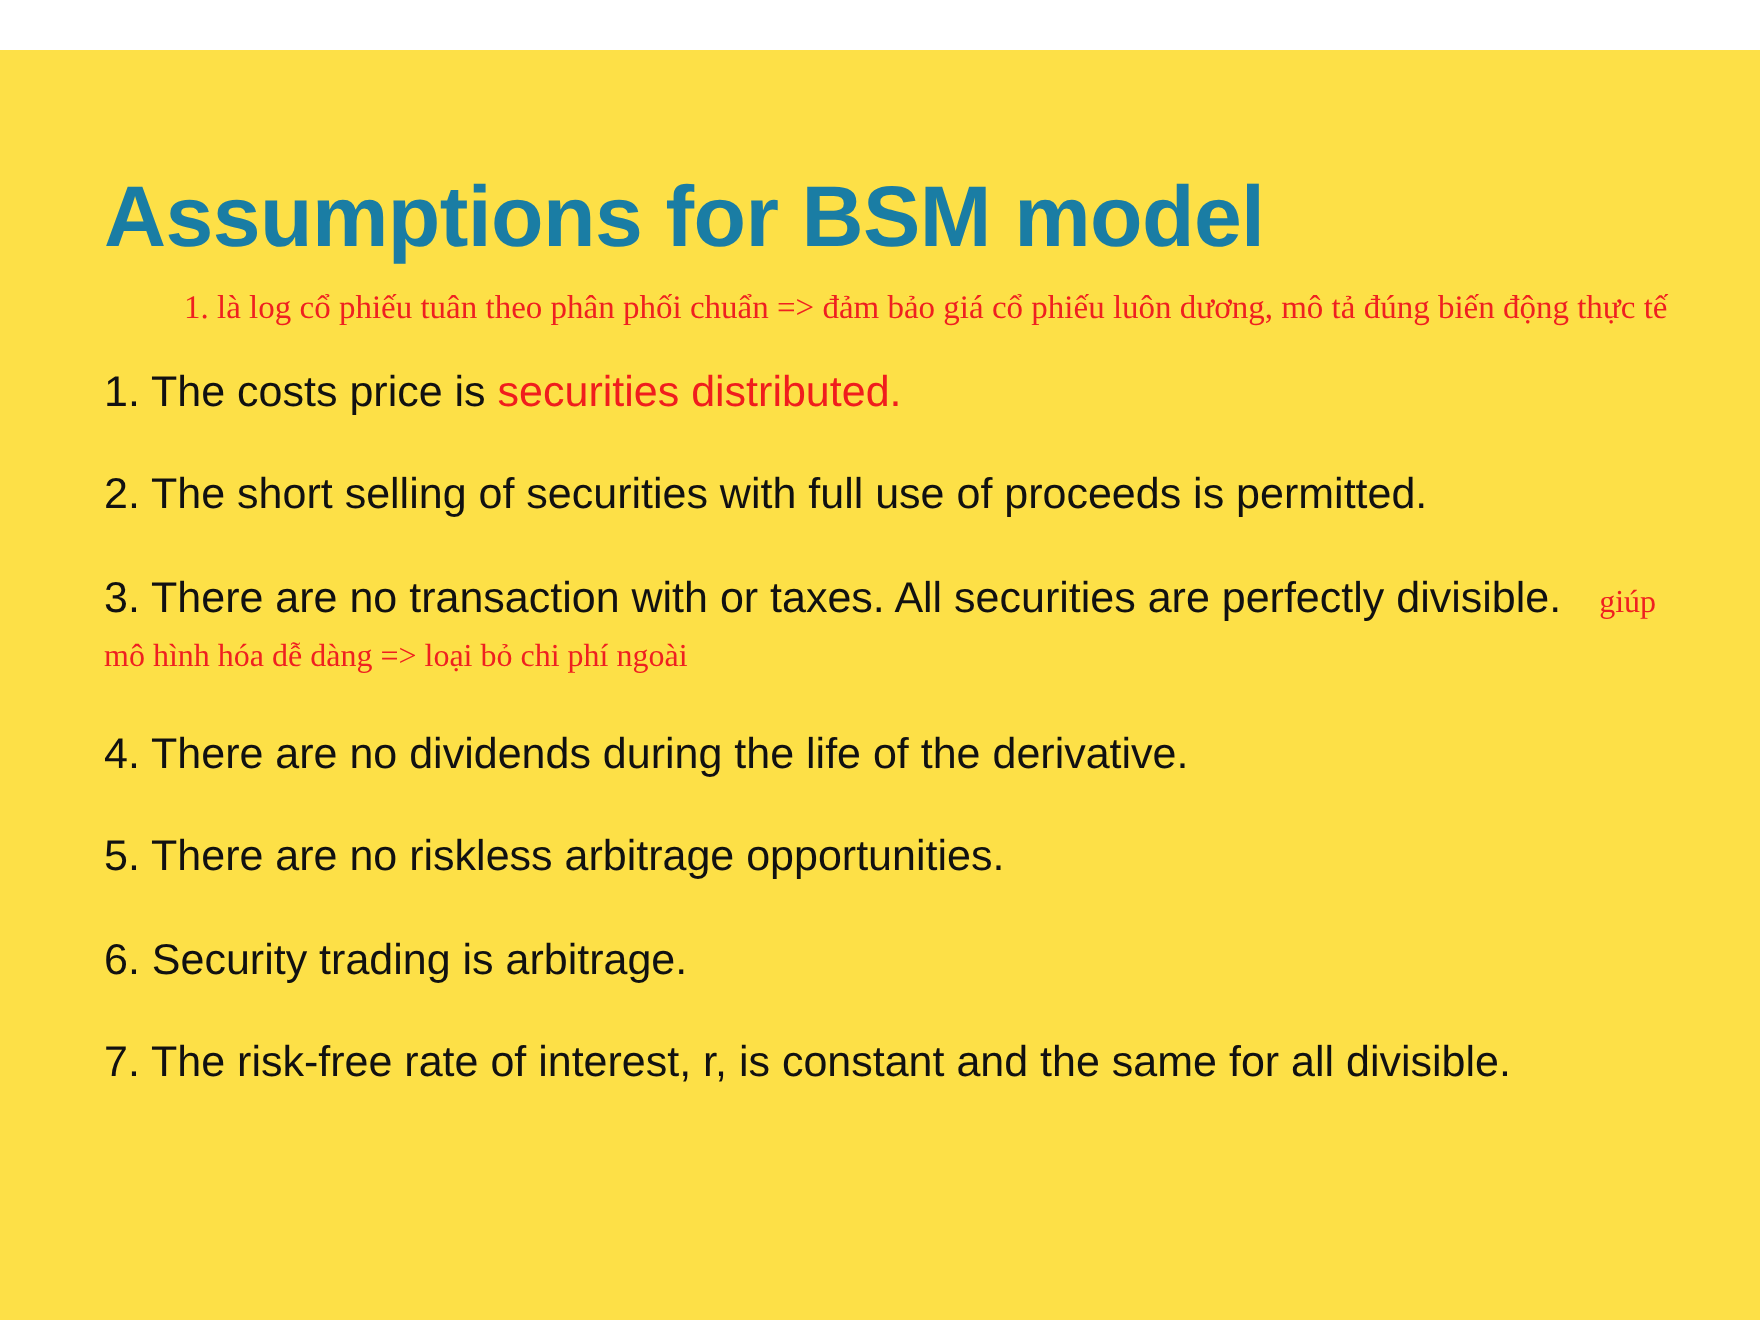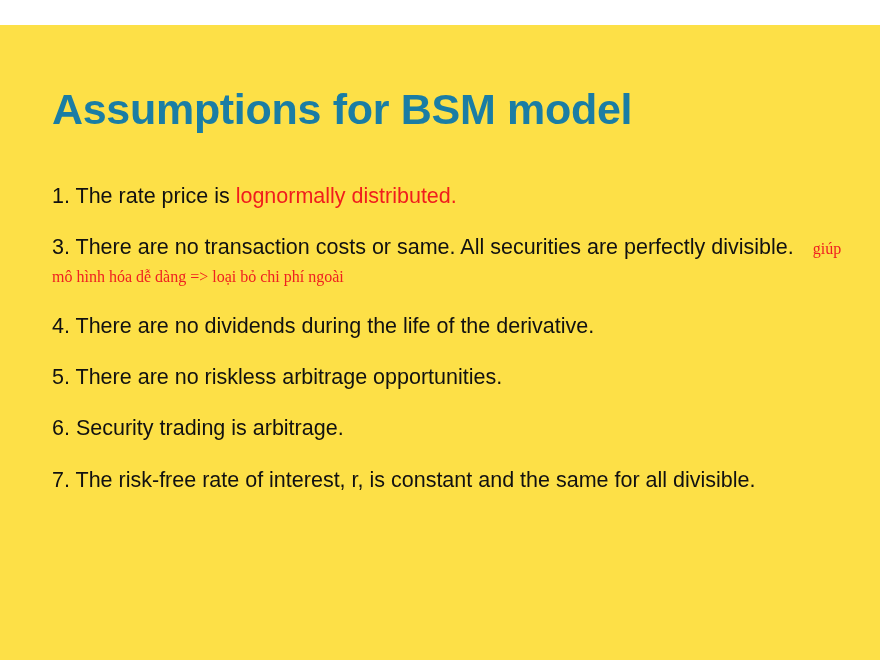--- a/index.html
+++ b/index.html
@@ -102,33 +102,38 @@
     height: 48px;
   }
 </style>
 </head>
 <body>
 
 <div id="slide">
 
   <div id="slide-title">Assumptions for BSM model</div>
 
+  <div class="annotation-block">1. là log cổ phiếu tuân theo phân phối chuẩn =&gt; đảm bảo giá cổ phiếu luôn dương, mô tả đúng biến động thực tế</div>
 
   <div id="assumption-list">
 
     <div class="assumption-item item-1">
       <span class="num">1.</span>
-      <span class="text-black">The rate price is</span>
-      <span class="text-red">lognormally distributed.</span>
+      <span class="text-black">The costs price is</span>
+      <span class="text-red">securities distributed.</span>
     </div>
 
+    <div class="assumption-item item-2">
+      <span class="num">2.</span>
+      <span class="text-black">The short selling of securities with full use of proceeds is permitted.</span>
+    </div>
 
     <div class="assumption-item item-3">
       <span class="num">3.</span>
-      <span class="text-black">There are no transaction costs or same. All securities are perfectly divisible.</span>
+      <span class="text-black">There are no transaction with or taxes. All securities are perfectly divisible.</span>
       <span class="inline-annotation">giúp mô hình hóa dễ dàng =&gt; loại bỏ chi phí ngoài</span>
     </div>
 
     <div class="assumption-item item-4">
       <span class="num">4.</span>
       <span class="text-black">There are no dividends during the life of the derivative.</span>
     </div>
 
     <div class="assumption-item item-5">
       <span class="num">5.</span>

